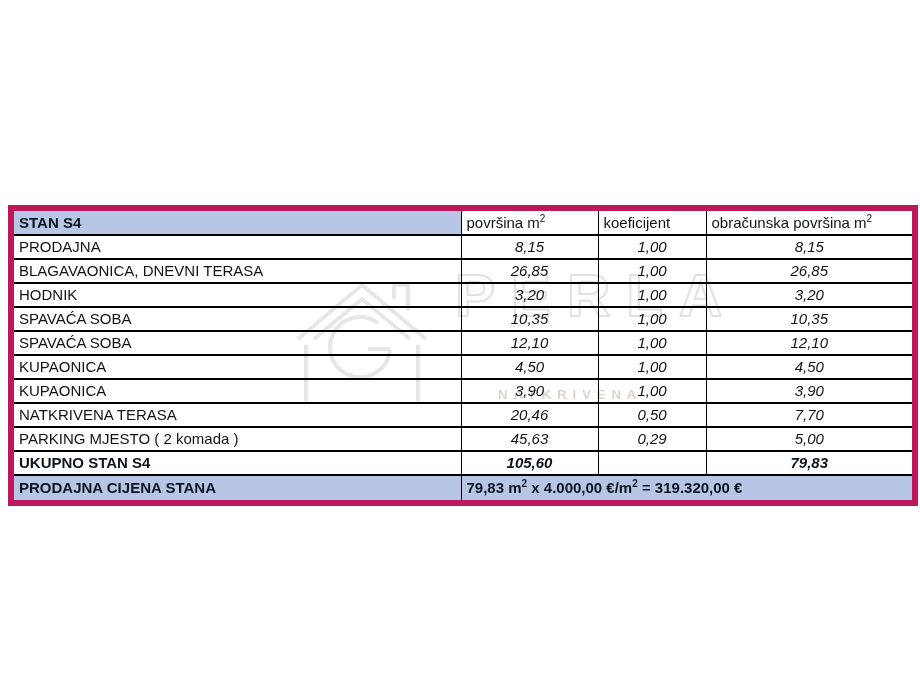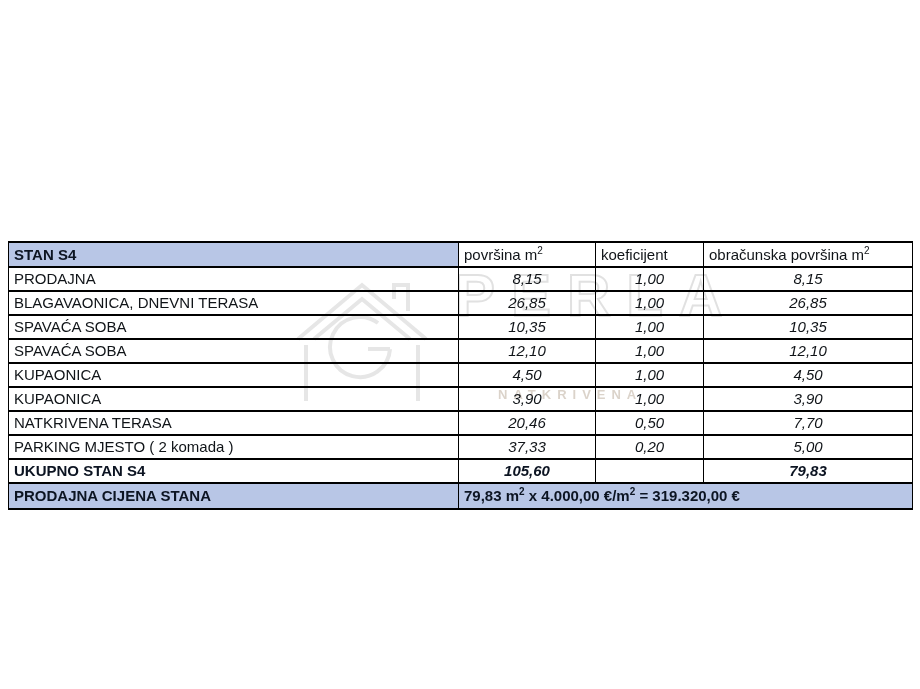--- a/index.html
+++ b/index.html
@@ -49,21 +49,21 @@
     border-right: 1px solid #000;
     border-top: 2px solid #000;
     border-bottom: 2px solid #000;
     padding: 0 5px;
     height: 22px;
     line-height: 22px;
     white-space: nowrap;
     overflow: hidden;
     background: transparent;
   }
-  table.area-table { border: 1px solid #be185d; margin-top: 36px; }
+  table.area-table { border: 6px solid #be185d; }
   tr.hdr td { height: 23px; }
   tr.total td { height: 20px; }
   tr.price td { height: 24px; }
   .blue { background: #b8c6e6 !important; }
   .bold { font-weight: bold; color: #0c1422; }
   .num { text-align: center; font-style: italic; }
   .cname { text-align: left; }
   .chead { }
   sup { font-size: 10px; line-height: 0; }
   .formula { text-align: left; padding-left: 4px; }
@@ -109,20 +109,26 @@
         <td class="num">1,00</td>
         <td class="num">8,15</td>
       </tr>
       <tr>
         <td class="cname">BLAGAVAONICA, DNEVNI TERASA</td>
         <td class="num">26,85</td>
         <td class="num">1,00</td>
         <td class="num">26,85</td>
       </tr>
       <tr>
+        <td class="cname">HODNIK</td>
+        <td class="num">3,20</td>
+        <td class="num">1,00</td>
+        <td class="num">3,20</td>
+      </tr>
+      <tr>
         <td class="cname">SPAVAĆA SOBA</td>
         <td class="num">10,35</td>
         <td class="num">1,00</td>
         <td class="num">10,35</td>
       </tr>
       <tr>
         <td class="cname">SPAVAĆA SOBA</td>
         <td class="num">12,10</td>
         <td class="num">1,00</td>
         <td class="num">12,10</td>
@@ -140,22 +146,22 @@
         <td class="num">3,90</td>
       </tr>
       <tr>
         <td class="cname">NATKRIVENA TERASA</td>
         <td class="num">20,46</td>
         <td class="num">0,50</td>
         <td class="num">7,70</td>
       </tr>
       <tr>
         <td class="cname">PARKING MJESTO ( 2 komada )</td>
-        <td class="num">37,33</td>
-        <td class="num">0,20</td>
+        <td class="num">45,63</td>
+        <td class="num">0,29</td>
         <td class="num">5,00</td>
       </tr>
 
       <tr class="total">
         <td class="cname bold">UKUPNO STAN S4</td>
         <td class="num bold">105,60</td>
         <td class="num"></td>
         <td class="num bold">79,83</td>
       </tr>
 

